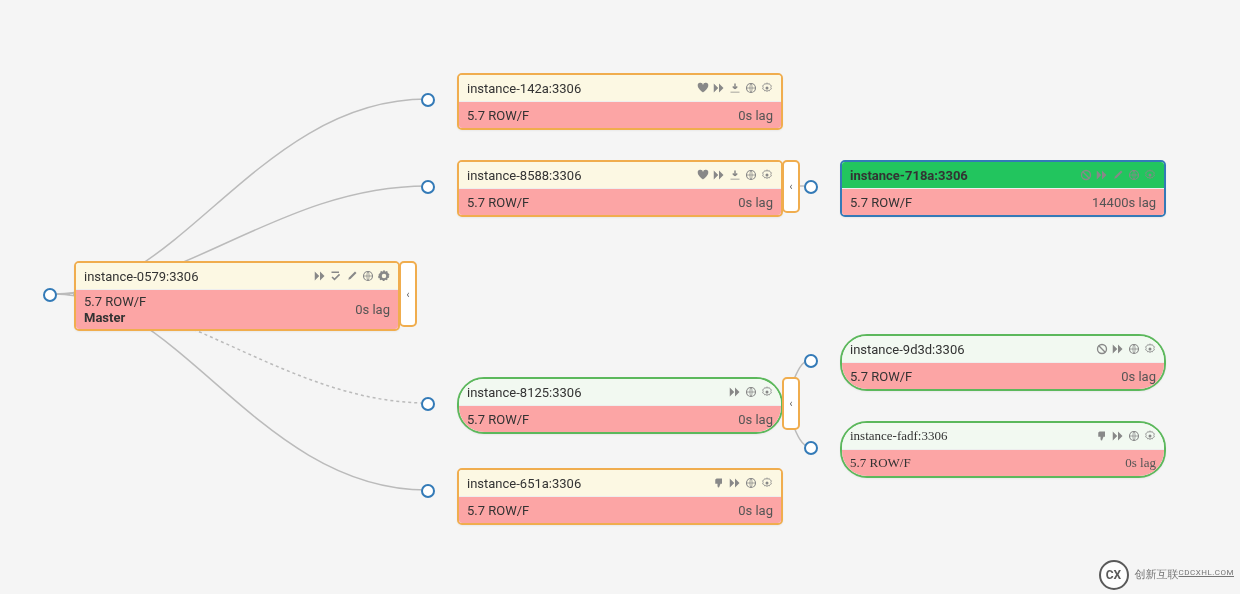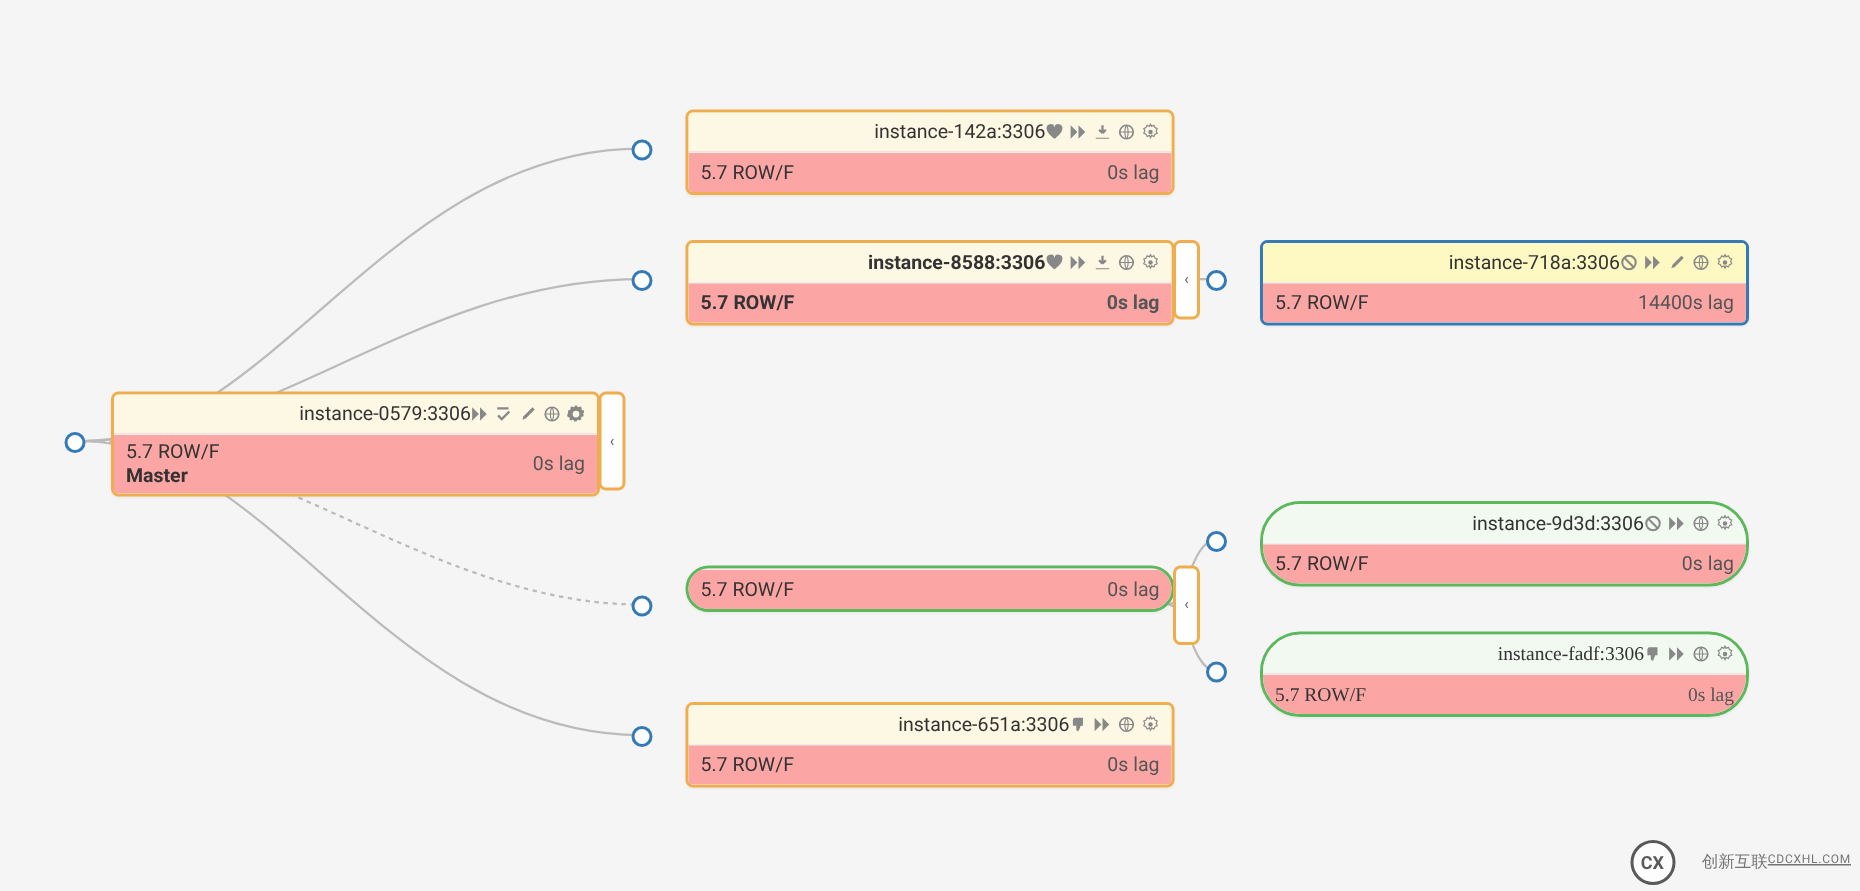--- a/index.html
+++ b/index.html
@@ -40,27 +40,27 @@
     overflow: hidden;
   }
 
   .node.orange { border-color: #f0ad4e; }
   .node.green  { border-color: #5cb85c; border-radius: 27px; }
   .node.blue   { border-color: #337ab7; }
 
   .node .header {
     display: flex;
     align-items: center;
-    justify-content: flex-end;
+    justify-content: space-between;
     padding: 4px 8px;
     background: #fcf8e3;
     height: 18px;
   }
   .node.green .header { background: #f2f9f1; }
-  .node.blue  .header { background: #fef9c3; }
+  .node.blue  .header { background: #22c55e; font-weight: bold; }
 
   .node .body {
     display: flex;
     align-items: center;
     justify-content: space-between;
     padding: 4px 8px;
     background: #fca5a5;
     font-size: 13px;
     min-height: 18px;
     border-top: 1px solid #eee;
@@ -108,21 +108,21 @@
     background: #fff;
   }
 
   
   .watermark {
     position: absolute;
     bottom: 4px;
     right: 6px;
     display:flex;
     align-items:center;
-    gap:18px;
+    gap:6px;
     opacity:0.8;
     font-size:11px;
     color:#555;
   }
   .watermark .cx-logo {
     width:26px; height:26px; border:2px solid #333; border-radius:50%;
     display:flex; align-items:center; justify-content:center;
     font-weight:bold; font-size:12px; color:#333; background:#fff;
   }
   .watermark .cn { display:flex; flex-direction:row; line-height:1.05; }
@@ -237,21 +237,21 @@
             </svg>
           </span>
       </span>
     </div>
     <div class="body">
       <span>5.7 ROW/F</span>
       <span class="lag">0s lag</span>
     </div>
   </div>
 
-  <div class="node orange" style="left:457px; top:160px; width:322px;font-weight:bold;">
+  <div class="node orange" style="left:457px; top:160px; width:322px;">
     <div class="header">
       <span class="name">instance-8588:3306</span>
       <span class="icons">
         <span class="icon-btn">
             <svg viewBox="0 0 16 16">
               <path d="M8 14S1 9 1 5a3.5 3.5 0 017-1 3.5 3.5 0 017 1c0 4-7 9-7 9z"></path>
             </svg>
           </span>
         <span class="icon-btn">
             <svg viewBox="0 0 16 16">
@@ -321,20 +321,42 @@
           </span>
       </span>
     </div>
     <div class="body">
       <span>5.7 ROW/F</span>
       <span class="lag">14400s lag</span>
     </div>
   </div>
 
   <div class="node green" style="left:457px; top:377px; width:322px;">
+    <div class="header">
+      <span class="name">instance-8125:3306</span>
+      <span class="icons">
+        <span class="icon-btn">
+            <svg viewBox="0 0 16 16">
+              <path d="M1 2l6 6-6 6V2zm7 0l6 6-6 6V2z"></path>
+            </svg>
+          </span>
+        <span class="icon-btn">
+            <svg viewBox="0 0 16 16">
+              <circle cx="8" cy="8" r="6" fill="none" stroke="#888" stroke-width="1.5"></circle>
+              <path d="M2 8h12M8 2c2 3 2 9 0 12M8 2c-2 3-2 9 0 12" stroke="#888" stroke-width="1" fill="none"></path>
+            </svg>
+          </span>
+        <span class="icon-btn">
+            <svg viewBox="0 0 16 16">
+              <circle cx="8" cy="8" r="2"></circle>
+              <path d="M8 1l1 2 2-1 1 2 2 1-1 2 1 2-2 1-1 2-2-1-1 2-1-2-2 1-1-2-2-1 1-2-1-2 2-1 1-2 2 1z" fill="none" stroke="#888" stroke-width="1"></path>
+            </svg>
+          </span>
+      </span>
+    </div>
     <div class="body">
       <span>5.7 ROW/F</span>
       <span class="lag">0s lag</span>
     </div>
   </div>
   <div class="toggler" style="left:782px; top:377px; height:49px;">
     <span>‹</span>
   </div>
 
   <div class="node orange" style="left:457px; top:468px; width:322px;">

